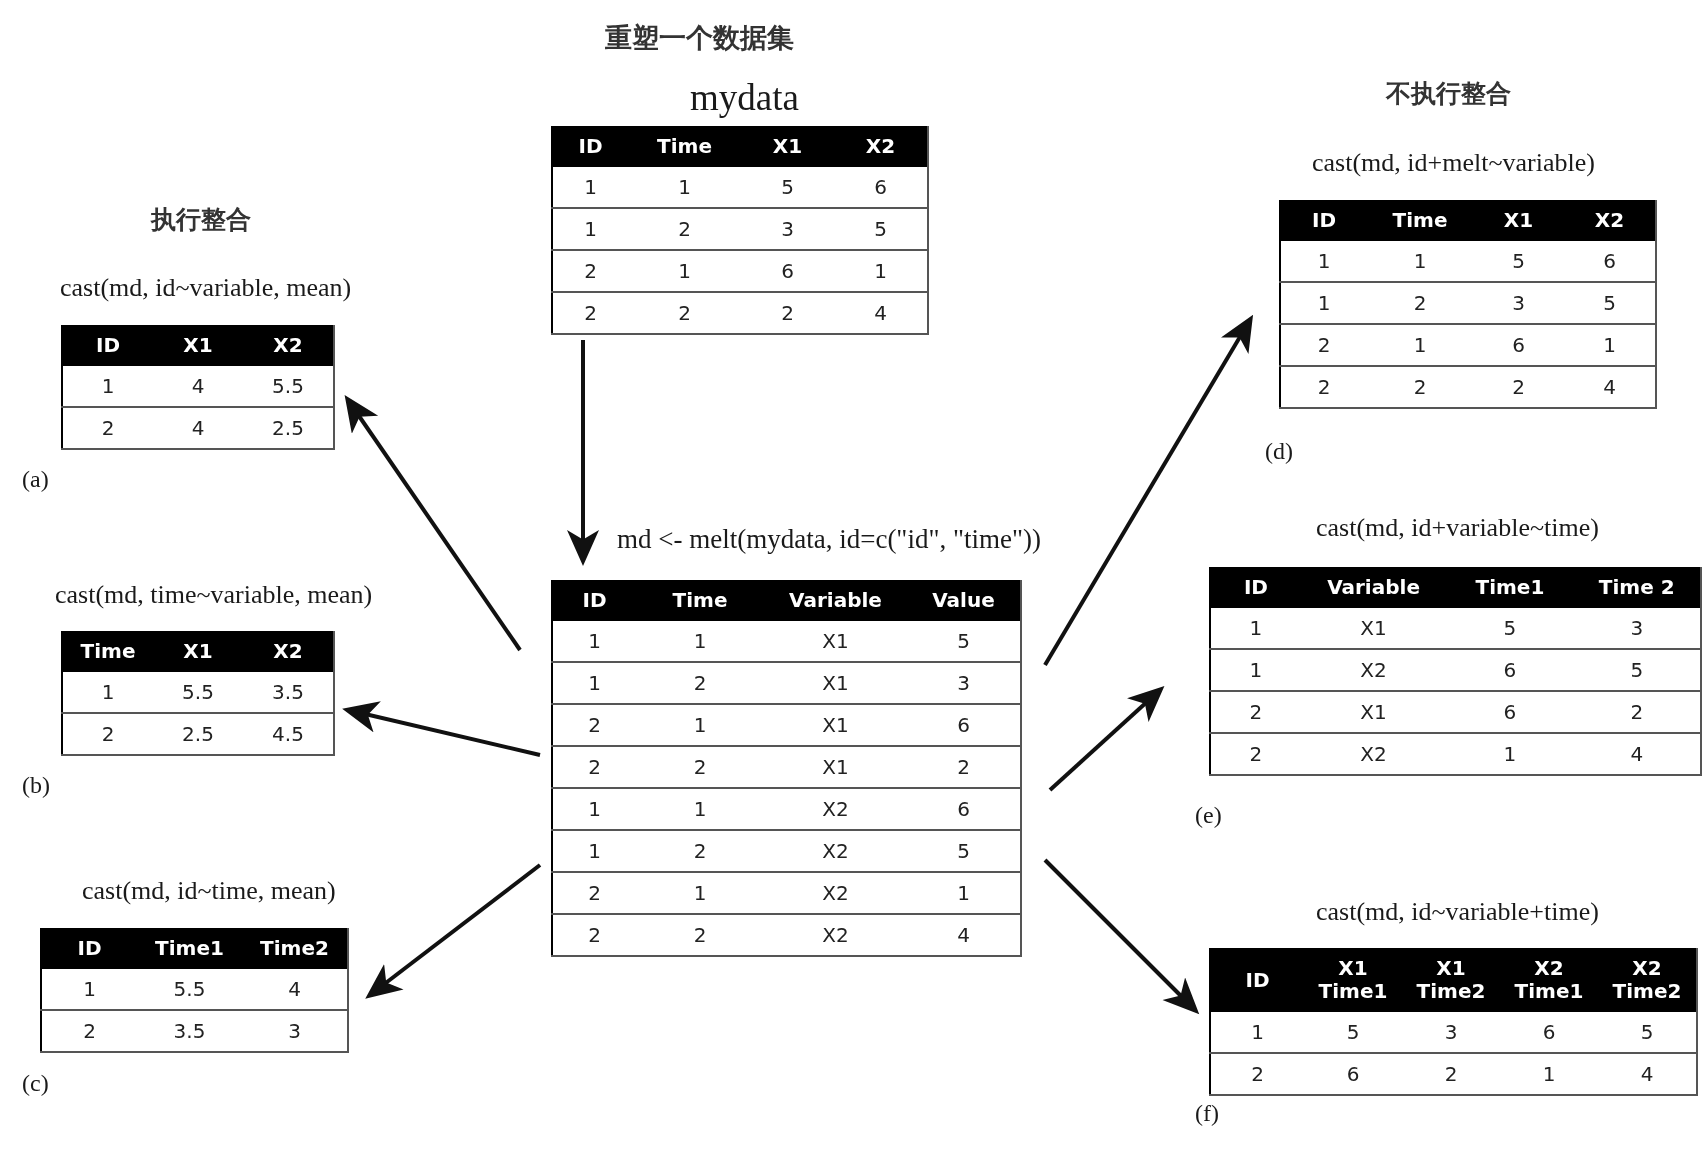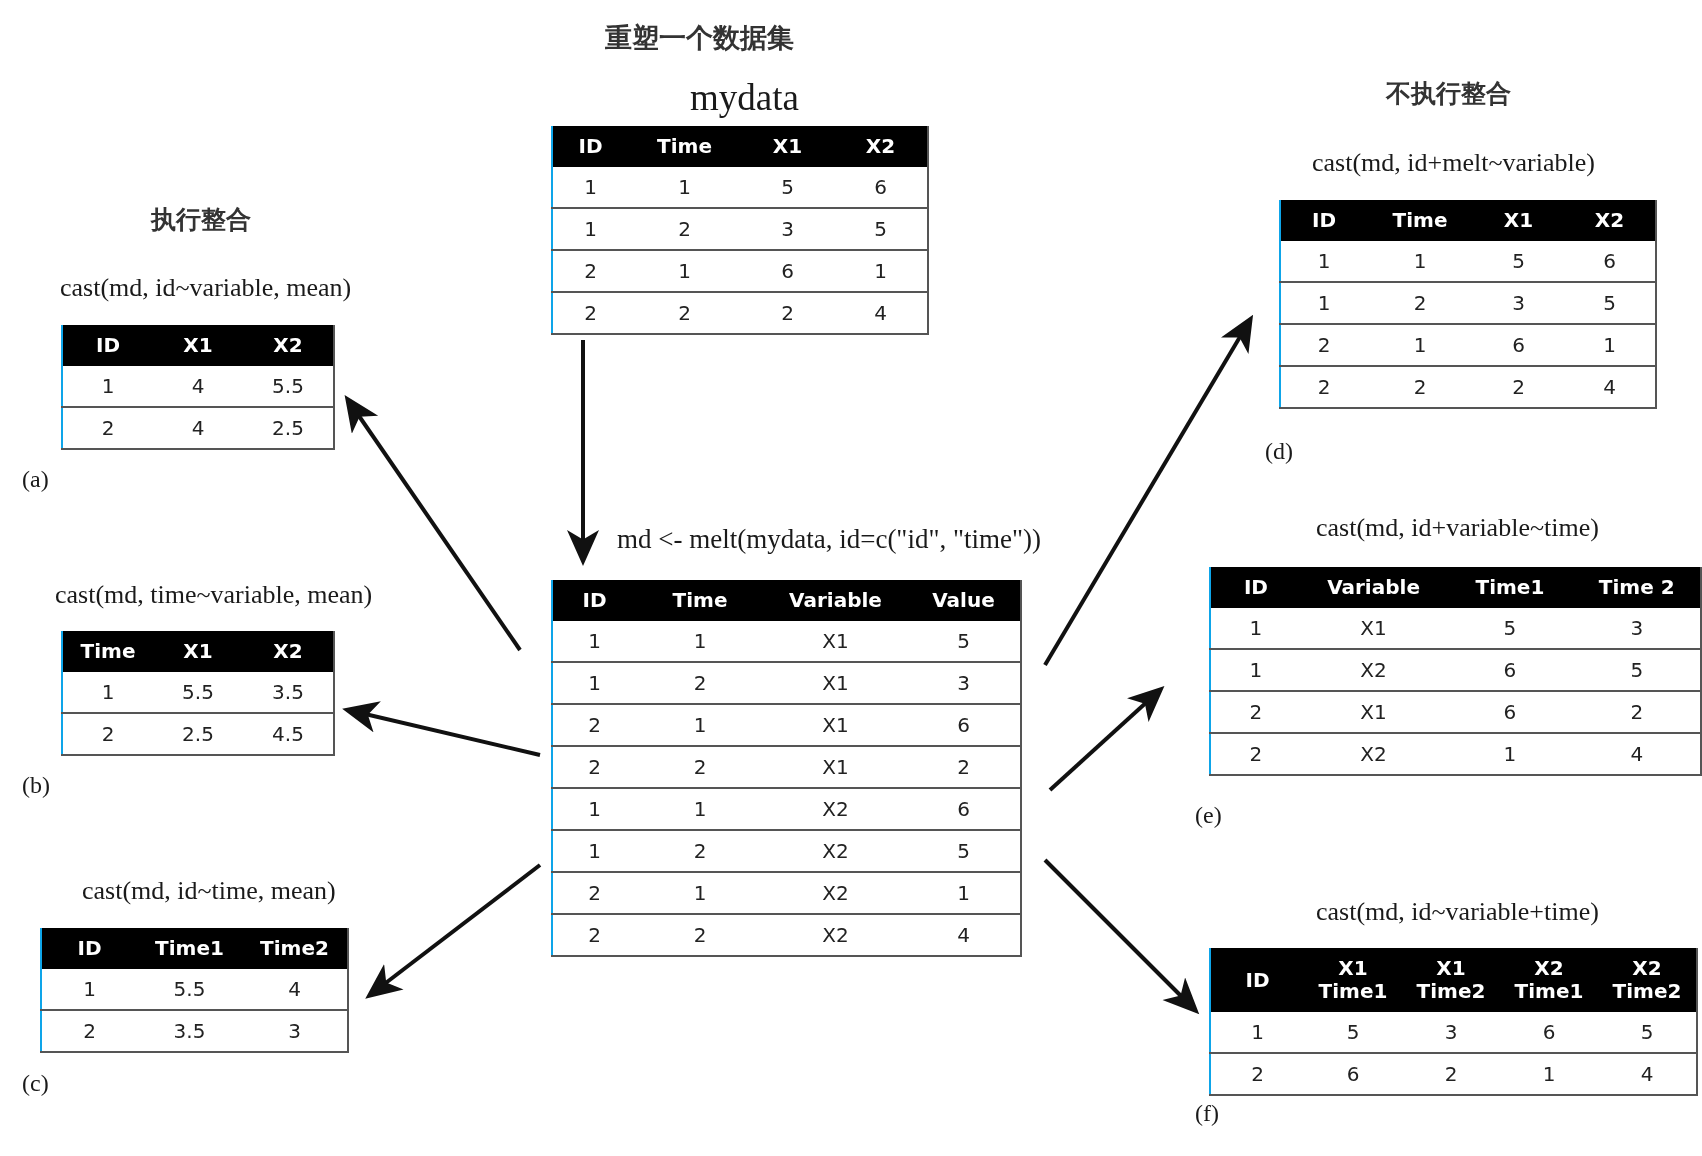--- a/index.html
+++ b/index.html
@@ -82,21 +82,21 @@
     font-family: "DejaVu Sans", "Liberation Sans", sans-serif;
     font-size: 20px;
     color: #222;
     text-align: center;
     padding: 8px 4px;
     border-top: 2px solid #555;
     border-bottom: 2px solid #555;
     background: #fff;
   }
   table.dtable tbody tr:first-child td { border-top: none; }
-  table.dtable { border-left: 2px solid #0ea5e9; border-right: 2px solid #555; }
+  table.dtable { border-left: 2px solid #000000; border-right: 2px solid #555; }
   table.dtable thead tr th:first-child { border-left: none; }
 
   .tbl-wrap { position: absolute; }
 
   
   #arrows { position: absolute; left: 0; top: 0; width: 1702px; height: 1156px; pointer-events: none; }
 </style>
 </head>
 <body>
 

